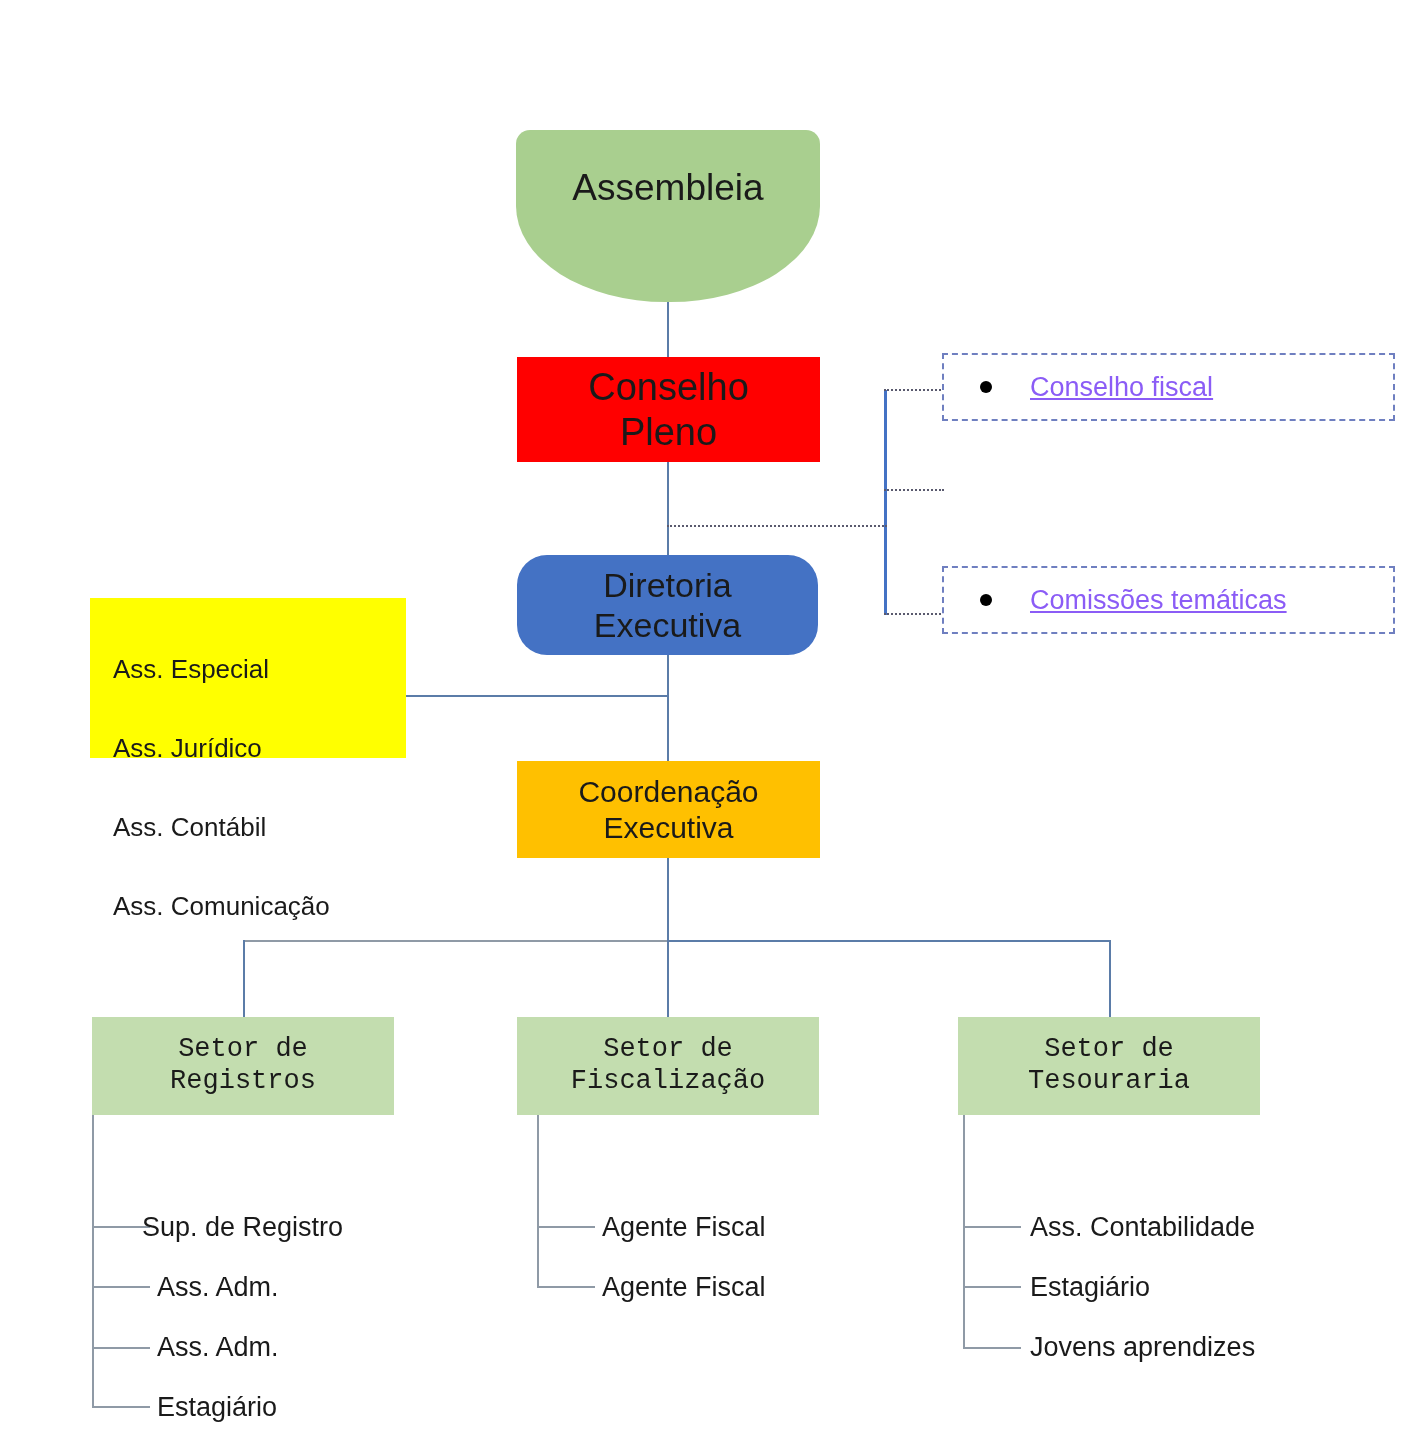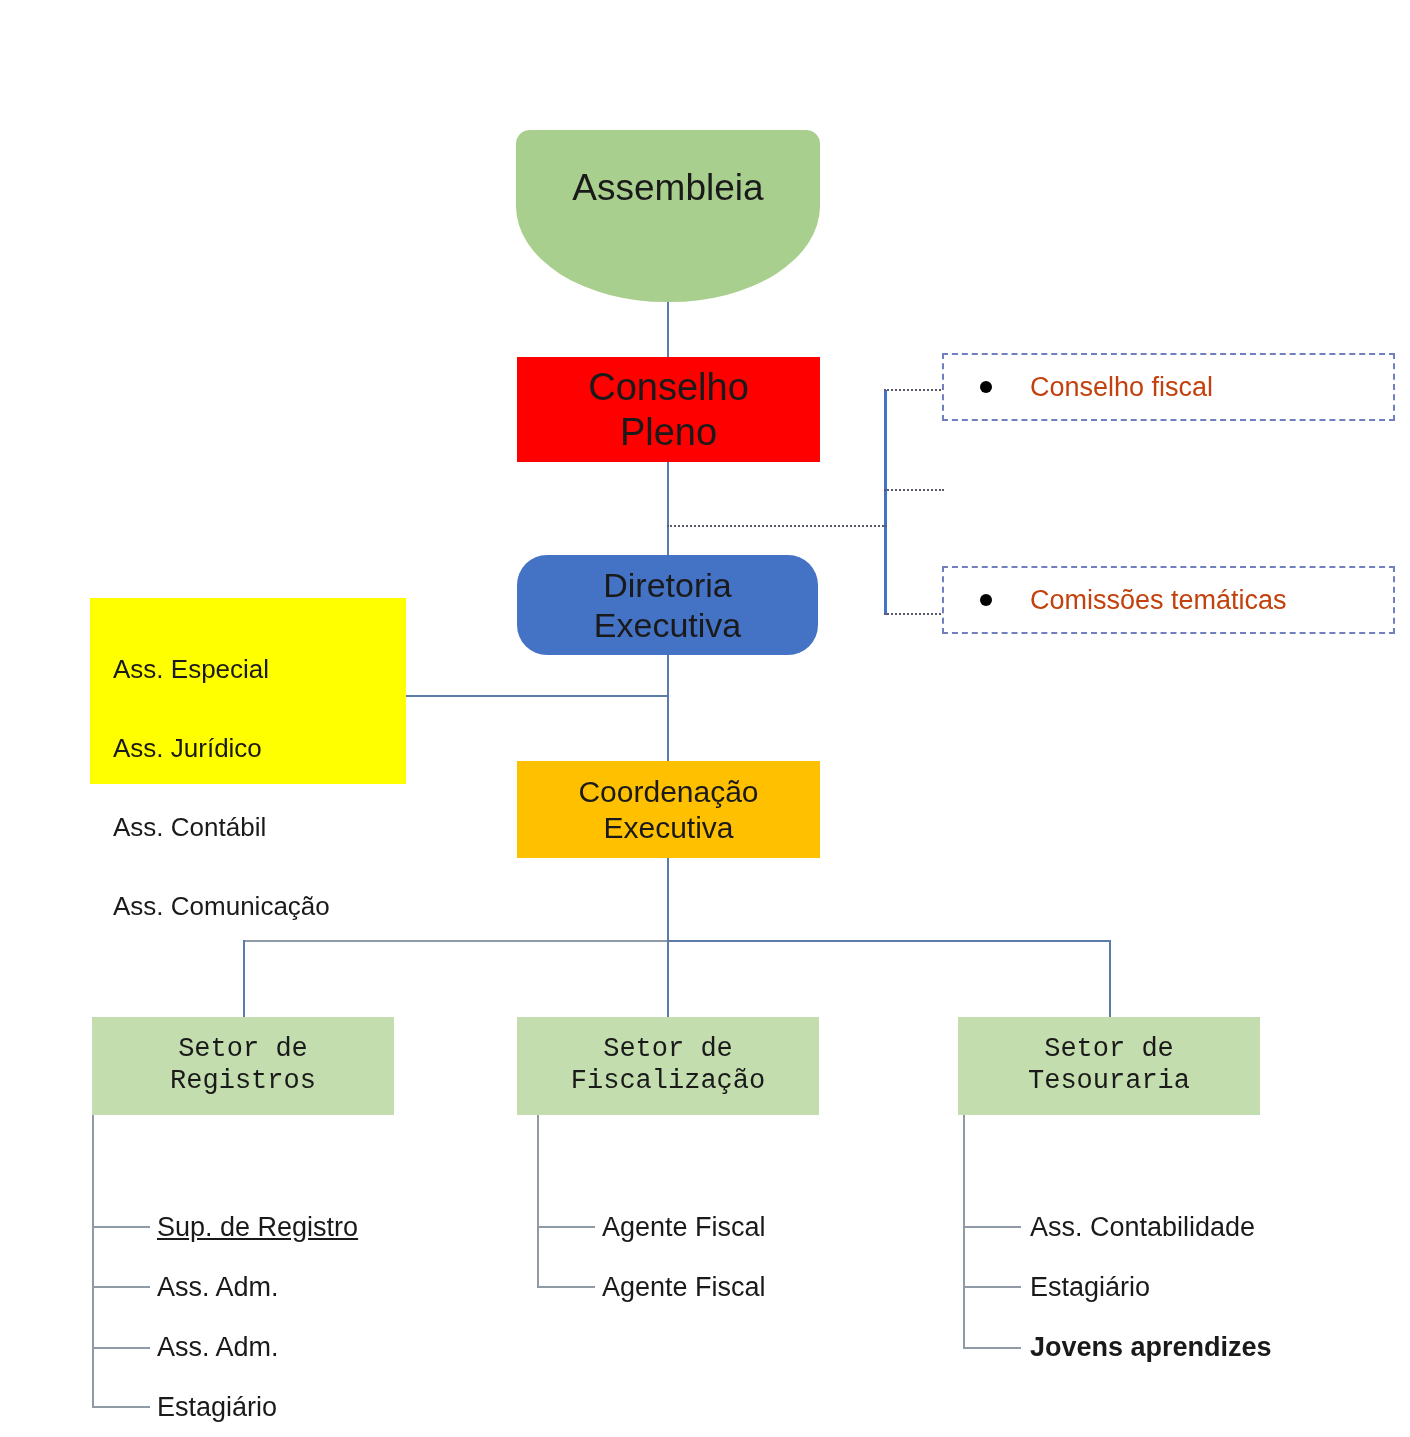--- a/index.html
+++ b/index.html
@@ -54,21 +54,21 @@
 
   
   #coordenacao-executiva{
     left:517px; top:741px; width:303px; height:97px;
     background:#ffc000;
     font-size:30px;
   }
 
   
   #assessorias{
-    left:90px; top:578px; width:316px; height:186px;
+    left:90px; top:578px; width:316px; height:160px;
     background:#ffff00;
     display:block;
     padding:12px 0 0 23px;
     font-size:26px;
     text-align:left;
     line-height:1.52;
   }
   #assessorias .line{ display:block; color:#1a1a1a; }
 
   
@@ -97,22 +97,23 @@
   #dashed-comissoes-tematicas{ top:546px; height:68px; }
   .dashed-box .bullet{
     width:12px;height:12px;border-radius:50%;
     background:#000000;
     margin-left:36px;
     flex:0 0 auto;
   }
   .dashed-box .dtext{
     margin-left:38px;
     font-size:27px;
-    color:#c2410c;
+    color:#8b5cf6;
     white-space:nowrap;
+    text-decoration:underline;
   }
 
   
   .vline{ position:absolute; width:2px; background:#5b7ca8; }
   .hline{ position:absolute; height:2px; background:#5b7ca8; }
   .vline-grey{ position:absolute; width:2px; background:#8f9aa6; }
   .hline-grey{ position:absolute; height:2px; background:#8f9aa6; }
 
   .vline-blue-thick{ position:absolute; width:3px; background:#4472c4; }
   .dotted-h{
@@ -212,25 +213,25 @@
 
   <div class="node setor" id="setor-registros">Setor de
 Registros</div>
 
   <div class="node setor" id="setor-fiscalizacao">Setor de
 Fiscalização</div>
 
   <div class="node setor" id="setor-tesouraria">Setor de
 Tesouraria</div>
 
-  <div class="leaf-label" style="left:157px; top:1194px;text-decoration:underline;">Sup. de Registro</div>
+  <div class="leaf-label" style="left:142px; top:1194px;">Sup. de Registro</div>
   <div class="leaf-label" style="left:157px; top:1254px;">Ass. Adm.</div>
   <div class="leaf-label" style="left:157px; top:1314px;">Ass. Adm.</div>
   <div class="leaf-label" style="left:157px; top:1374px;">Estagiário</div>
 
   <div class="leaf-label" style="left:602px; top:1194px;">Agente Fiscal</div>
   <div class="leaf-label" style="left:602px; top:1254px;">Agente Fiscal</div>
 
   <div class="leaf-label" style="left:1030px; top:1194px;">Ass. Contabilidade</div>
   <div class="leaf-label" style="left:1030px; top:1254px;">Estagiário</div>
-  <div class="leaf-label" style="left:1030px; top:1314px;font-weight:bold;">Jovens aprendizes</div>
+  <div class="leaf-label" style="left:1030px; top:1314px;">Jovens aprendizes</div>
 
 </div>
 
 </body></html>

